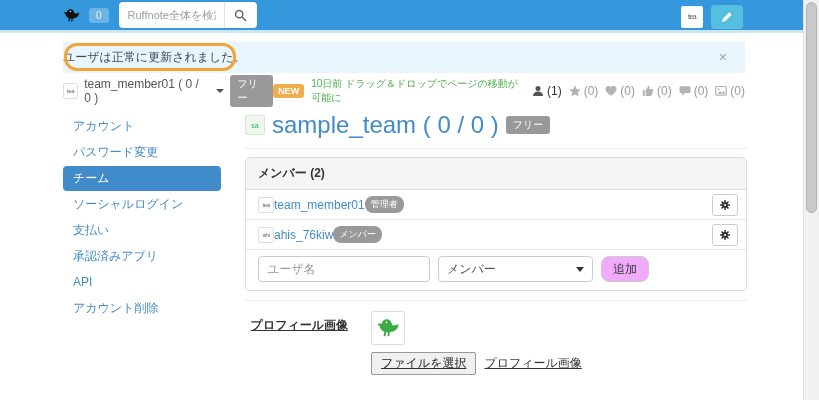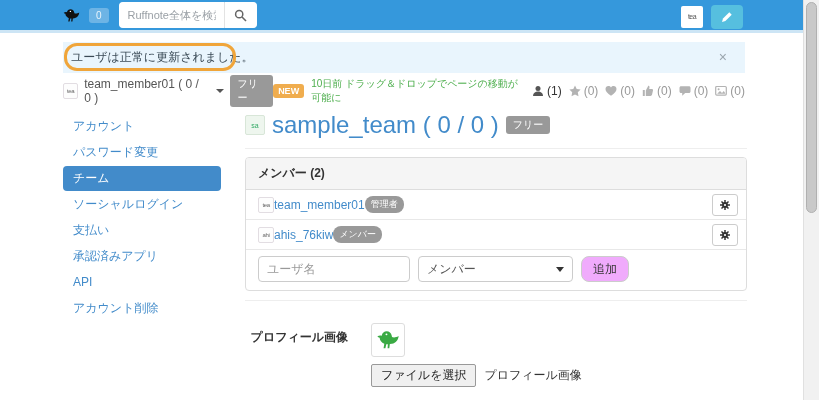--- a/index.html
+++ b/index.html
@@ -21,21 +21,21 @@
                 border-radius:0 4px 4px 0; display:flex; align-items:center; justify-content:center; cursor:pointer; }
   .nav-right { position:absolute; right:60px; top:0; height:33px; display:flex; align-items:center; gap:8px; }
   .nav-avatar { width:22px; height:22px; background:#fff; border-radius:2px; font-size:7px; color:#555;
                 display:flex; align-items:center; justify-content:center; letter-spacing:-.5px; }
   .edit-btn { width:32px; height:24px; background:#56bfdf; border:none; border-radius:4px;
               display:flex; align-items:center; justify-content:center; cursor:pointer; }
 
   
   .alert { position:absolute; left:63px; top:42px; width:682px; height:31px; background:#e9f5fd;
            display:flex; align-items:center; }
-  .alert-text { margin-left:8px; color:#3a4a56; }
+  .alert-text { margin-left:0; color:#3a4a56; }
   .alert-close { position:absolute; right:18px; top:7px; color:#9aa5ad; font-size:14px; cursor:pointer; }
   .annotation { position:absolute; left:64px; top:43px; width:172px; height:28px;
                 border:3px solid #f0a53a; border-radius:13px; pointer-events:none; }
 
   
   .user-bar { position:absolute; left:63px; top:80px; width:682px; height:22px;
               display:flex; align-items:center; justify-content:flex-start; }
   .ub-left { display:flex; align-items:center; gap:6px; }
   .avatar-sm { width:16px; height:16px; background:#fdfdfd; border:1px solid #e2dde2; border-radius:2px;
                font-size:6px; color:#666; display:inline-flex; align-items:center; justify-content:center; letter-spacing:-.4px; }
@@ -67,30 +67,30 @@
 
   .panel { border:1px solid #ddd; border-radius:4px; overflow:hidden; }
   .panel-heading { background:#f5f5f5; border-bottom:1px solid #ddd; padding:7px 12px; font-weight:bold; color:#333; }
   .member-row { position:relative; padding:0 12px; height:30px; display:flex; align-items:center; gap:0;
                 border-bottom:1px solid #e8e8e8; }
   .member-link { color:#428bca; cursor:pointer; }
   .badge-role { background:#999; color:#fff; font-size:9px; padding:2px 6px; border-radius:8px; }
   .gear-btn { position:absolute; right:8px; top:4px; width:26px; height:22px; background:#fff;
               border:1px solid #ccc; border-radius:3px; display:flex; align-items:center; justify-content:center; cursor:pointer; }
   .add-row { padding:6px 12px 8px 12px; display:flex; align-items:center; }
-  .add-input { width:152px; height:26px; border:1px solid #ccc; border-radius:4px; padding:0 8px; font-size:12px; color:#555; outline:none; }
+  .add-input { width:172px; height:26px; border:1px solid #ccc; border-radius:4px; padding:0 8px; font-size:12px; color:#555; outline:none; }
   .add-input::placeholder { color:#999; }
   .role-select { margin-left:8px; width:155px; height:26px; border:1px solid #ccc; border-radius:4px;
                  display:flex; align-items:center; justify-content:space-between; padding:0 8px; color:#555; cursor:pointer; background:#fff; }
   .select-caret { width:0; height:0; border-left:4px solid transparent; border-right:4px solid transparent; border-top:5px solid #333; }
   .add-btn { margin-left:8px; height:26px; padding:0 11px; background:#f0abfc; border:1px solid #ccc;
              border-radius:8px; color:#333; font-size:12px; cursor:pointer; }
 
   .profile-heading { margin-top:15px; font-size:13px; font-weight:bold; color:#333; }
-  .form-row { display:flex; margin-top:22px; }
+  .form-row { display:flex; margin-top:10px;text-decoration:underline; }
   .form-label { width:115px; text-align:right; padding-right:12px; font-weight:bold; color:#333; padding-top:6px; }
   .controls { margin-left:11px; }
   .img-box { width:34px; height:34px; border:1px solid #ddd; border-radius:3px; background:#fff;
              display:flex; align-items:center; justify-content:center; }
   .img-box svg { width:26px; height:26px; fill:#3aaa44; }
   .file-row { margin-top:7px; display:flex; align-items:center; gap:8px; }
   .file-btn { background:#f0f0f0; border:1px solid #999; border-radius:2px; padding:2px 9px; font-size:12px; color:#222; cursor:pointer; }
   .file-status { color:#333; }
 
   

